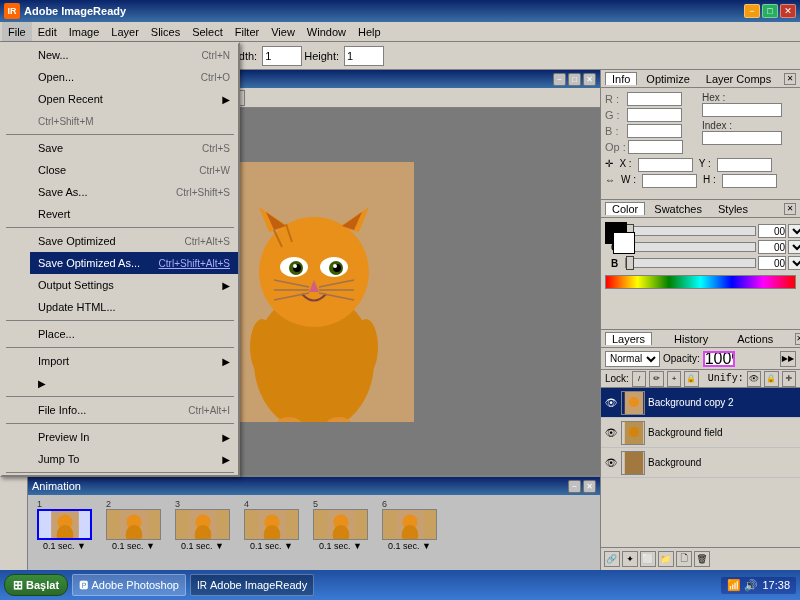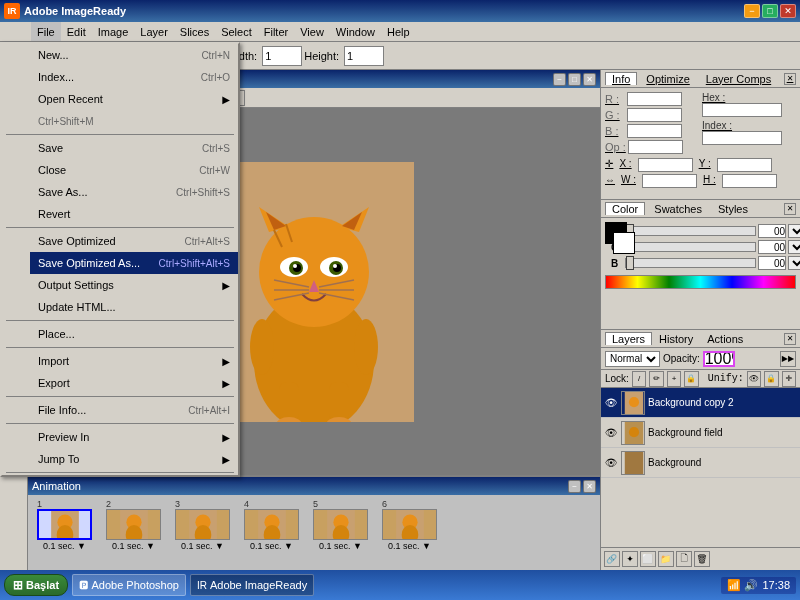--- a/index.html
+++ b/index.html
@@ -34,21 +34,21 @@
       padding: 0 2px;
     }
     .menu-item {
       padding: 1px 6px;
       cursor: pointer;
       font-size: 11px;
       height: 100%;
       display: flex;
       align-items: center;
     }
-    .menu-item:hover, .menu-item.active { background: #0a246a; color: white; margin-left: 29px; }
+    .menu-item:hover, .menu-item.active { background: #0a246a; color: white; }
     .menu-item.active { background: #c0c0c0; color: black; }
 
     
     .toolbar {
       background: #d4d0c8;
       height: 28px;
       display: flex;
       align-items: center;
       border-bottom: 1px solid #808080;
       padding: 0 4px;
@@ -256,21 +256,21 @@
 
     
     .layers-panel { flex: 1; display: flex; flex-direction: column; }
     .layers-title-bar {
       background: #d4d0c8;
       height: 18px;
       display: flex;
       align-items: center;
       padding: 0 4px;
       border-bottom: 1px solid #808080;
-      gap: 0;
+      gap: 15px;
     }
     .layers-controls {
       display: flex; align-items: center; padding: 2px 4px; gap: 3px;
       border-bottom: 1px solid #808080; height: 22px;
     }
     .layers-select {
       height: 16px; font-size: 10px; border: 1px solid #808080; background: white;
     }
     .opacity-label { font-size: 10px; }
     .opacity-input { width: 32px; height: 16px; border: 2px solid #d946ef; font-size: 16px; }
@@ -341,21 +341,21 @@
       align-items: center;
       height: 22px;
       padding: 0 8px;
       cursor: pointer;
       font-size: 11px;
       justify-content: space-between;
       margin-left: 28px;
     }
     .dd-item.highlighted { background: #0a246a; color: white; }
     .dd-item .shortcut { color: #666; font-size: 10px; }
-    .dd-item.highlighted .shortcut { color: #aaf; }
+    .dd-item.highlighted .shortcut { color: #aaf; text-decoration: underline; }
     .dd-separator { height: 1px; background: #808080; margin: 2px 4px; }
     .dd-item-label { flex: 1; }
     .dd-arrow { font-size: 10px; }
 
     
     input[type=range] {
       -webkit-appearance: none;
       height: 10px;
       border: 1px solid #808080;
       border-radius: 0;
@@ -590,21 +590,21 @@
           
           
           
           
         </div>
       </div>
     </div>
 
     <div class="right-panels">
 
-      <div class="panel" style="height:130px;text-decoration:underline;">
+      <div class="panel" style="height:130px;">
         <div class="panel-title-bar">
           <span class="panel-tab active">Info</span>
           <span class="panel-tab">Optimize</span>
           <span class="panel-tab">Layer Comps</span>
           <div class="panel-close">✕</div>
         </div>
         <div class="panel-content">
           <div style="display:grid; grid-template-columns:1fr 1fr; gap:3px;">
             <div>
               <div class="info-row">
@@ -759,21 +759,21 @@
       </div>
     </div>
   </div>
 
   <div class="dropdown-menu">
     <div class="dd-item">
       <span class="dd-item-label">New...</span>
       <span class="shortcut">Ctrl+N</span>
     </div>
     <div class="dd-item">
-      <span class="dd-item-label">Index...</span>
+      <span class="dd-item-label">Open...</span>
       <span class="shortcut">Ctrl+O</span>
     </div>
     <div class="dd-item">
       <span class="dd-item-label">Open Recent</span>
       <span class="dd-arrow">▶</span>
     </div>
     <div class="dd-item">
       <span class="shortcut">Ctrl+Shift+M</span>
     </div>
     <div class="dd-separator"></div>
@@ -811,21 +811,20 @@
     <div class="dd-separator"></div>
     <div class="dd-item">
       <span class="dd-item-label">Place...</span>
     </div>
     <div class="dd-separator"></div>
     <div class="dd-item">
       <span class="dd-item-label">Import</span>
       <span class="dd-arrow">▶</span>
     </div>
     <div class="dd-item">
-      <span class="dd-item-label">Export</span>
       <span class="dd-arrow">▶</span>
     </div>
     <div class="dd-separator"></div>
     <div class="dd-item">
       <span class="dd-item-label">File Info...</span>
       <span class="shortcut">Ctrl+Alt+I</span>
     </div>
     <div class="dd-separator"></div>
     <div class="dd-item">
       <span class="dd-item-label">Preview In</span>

